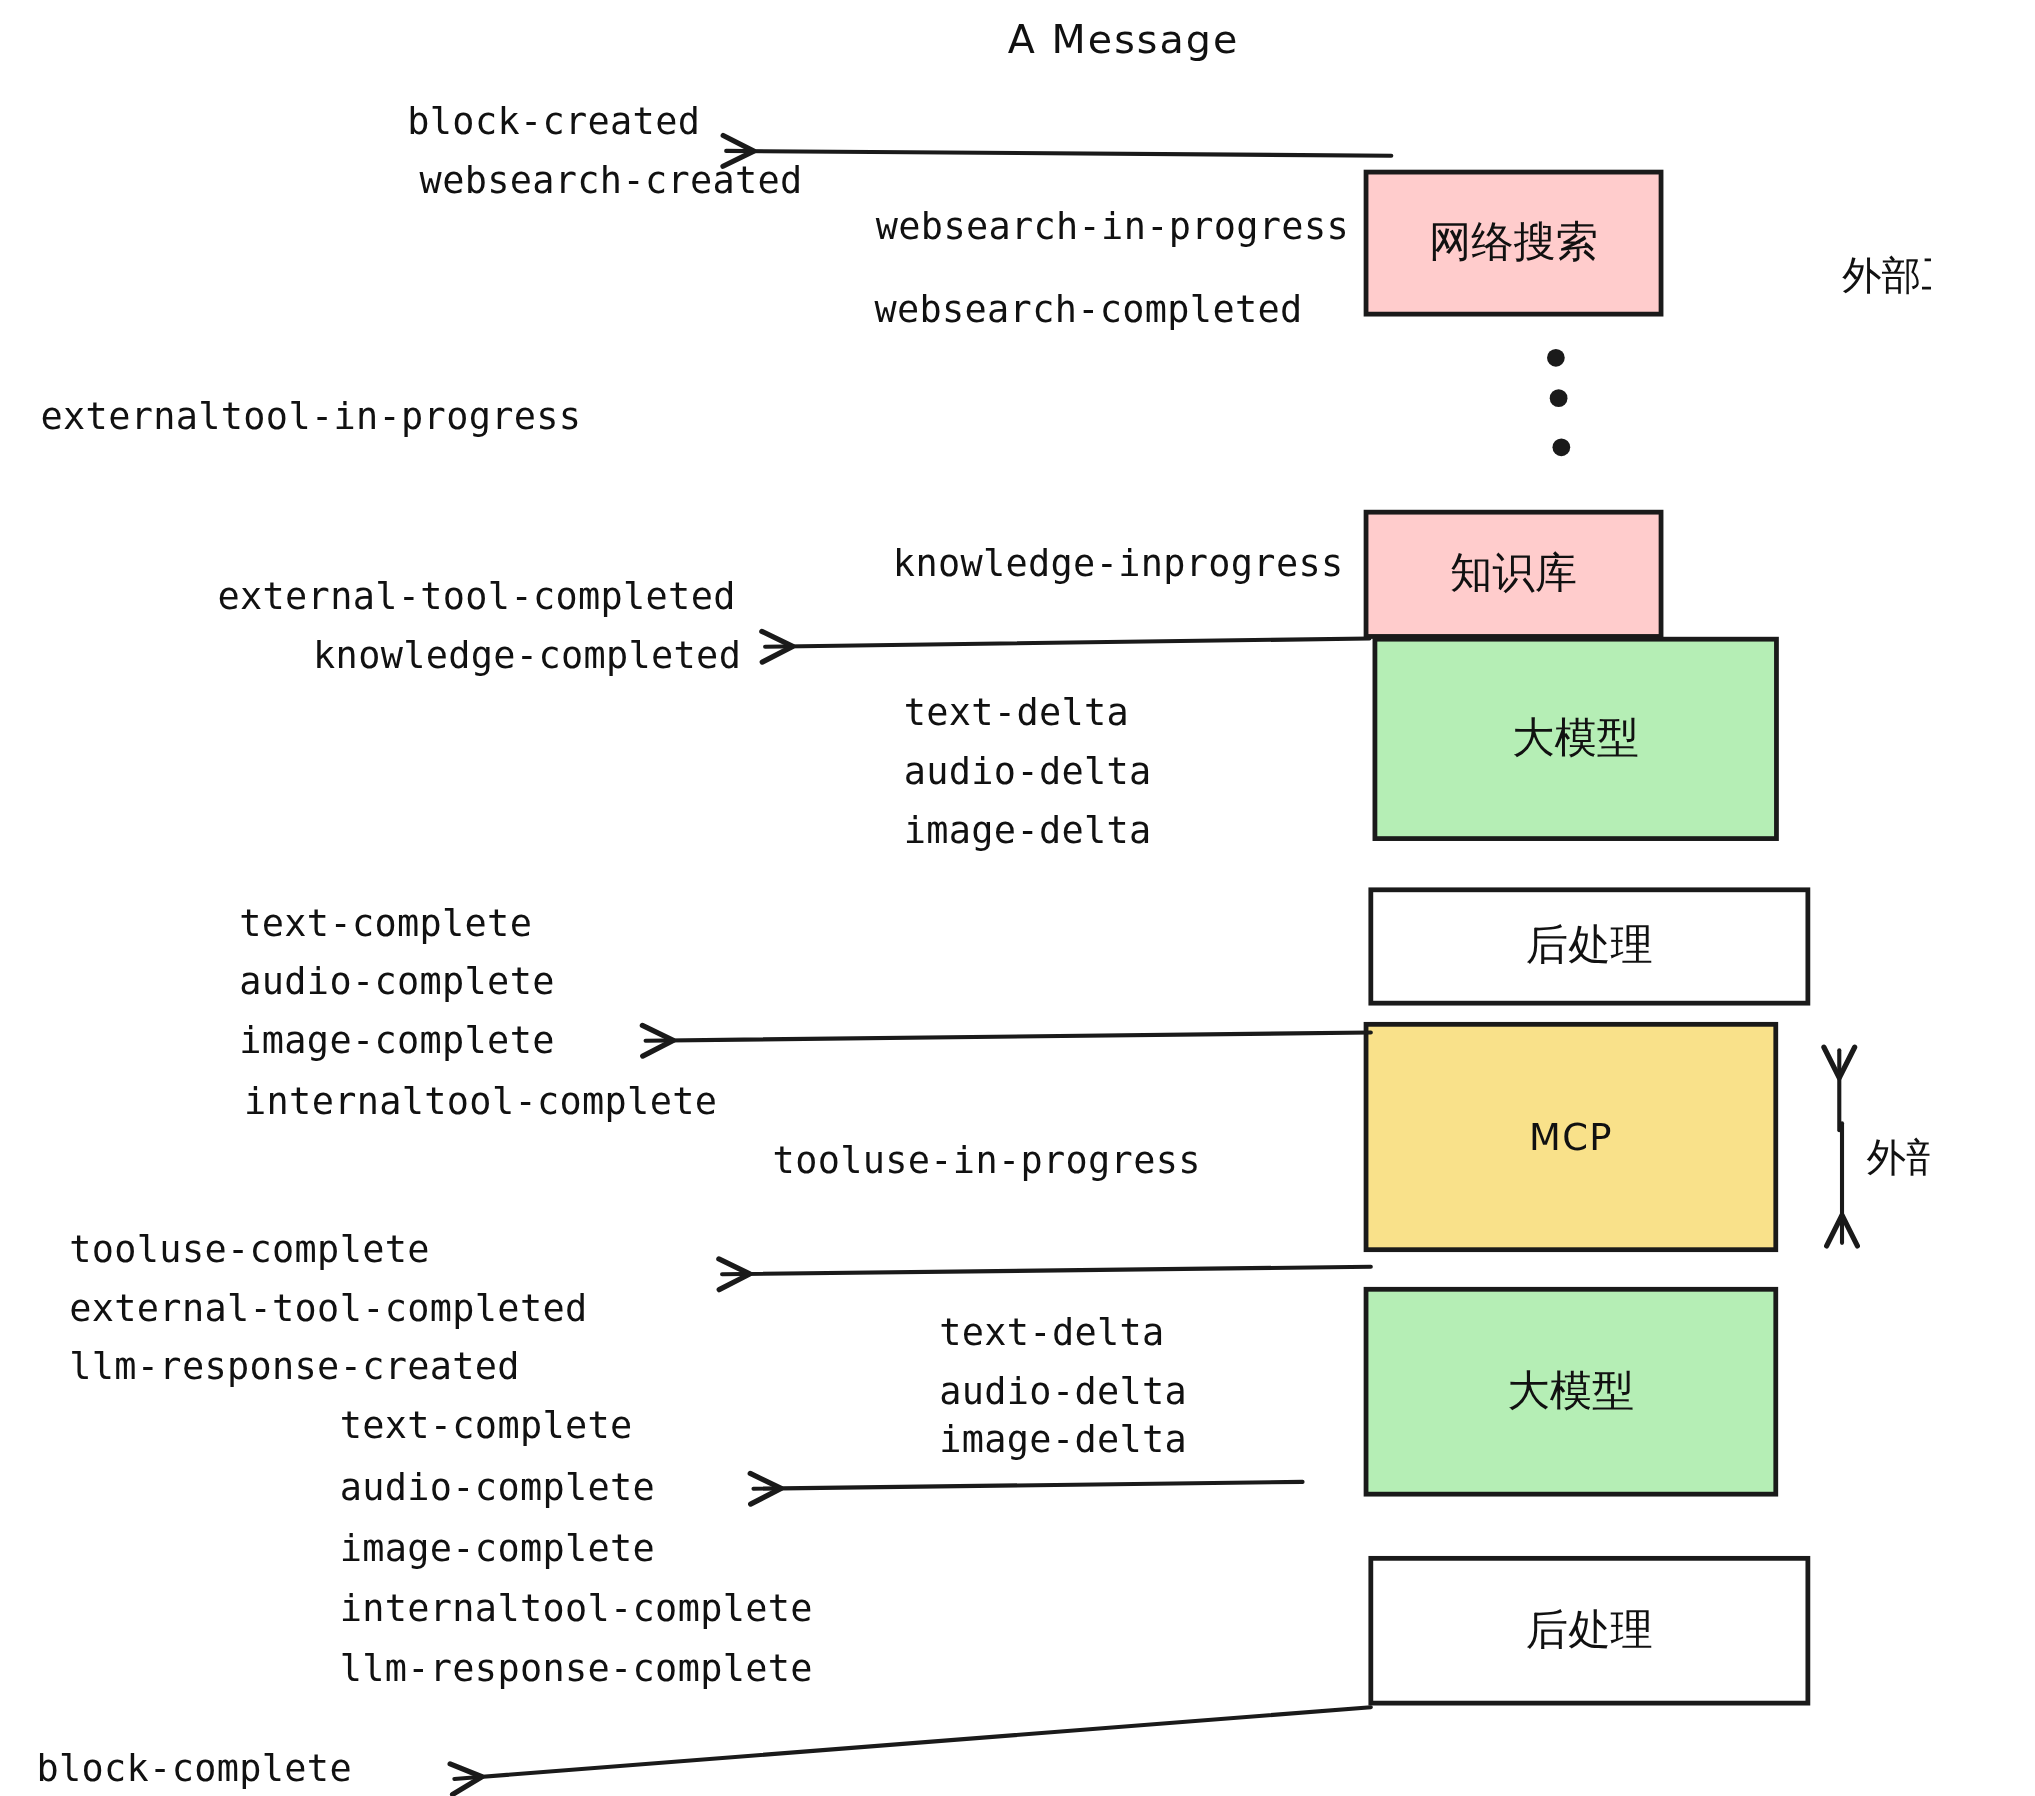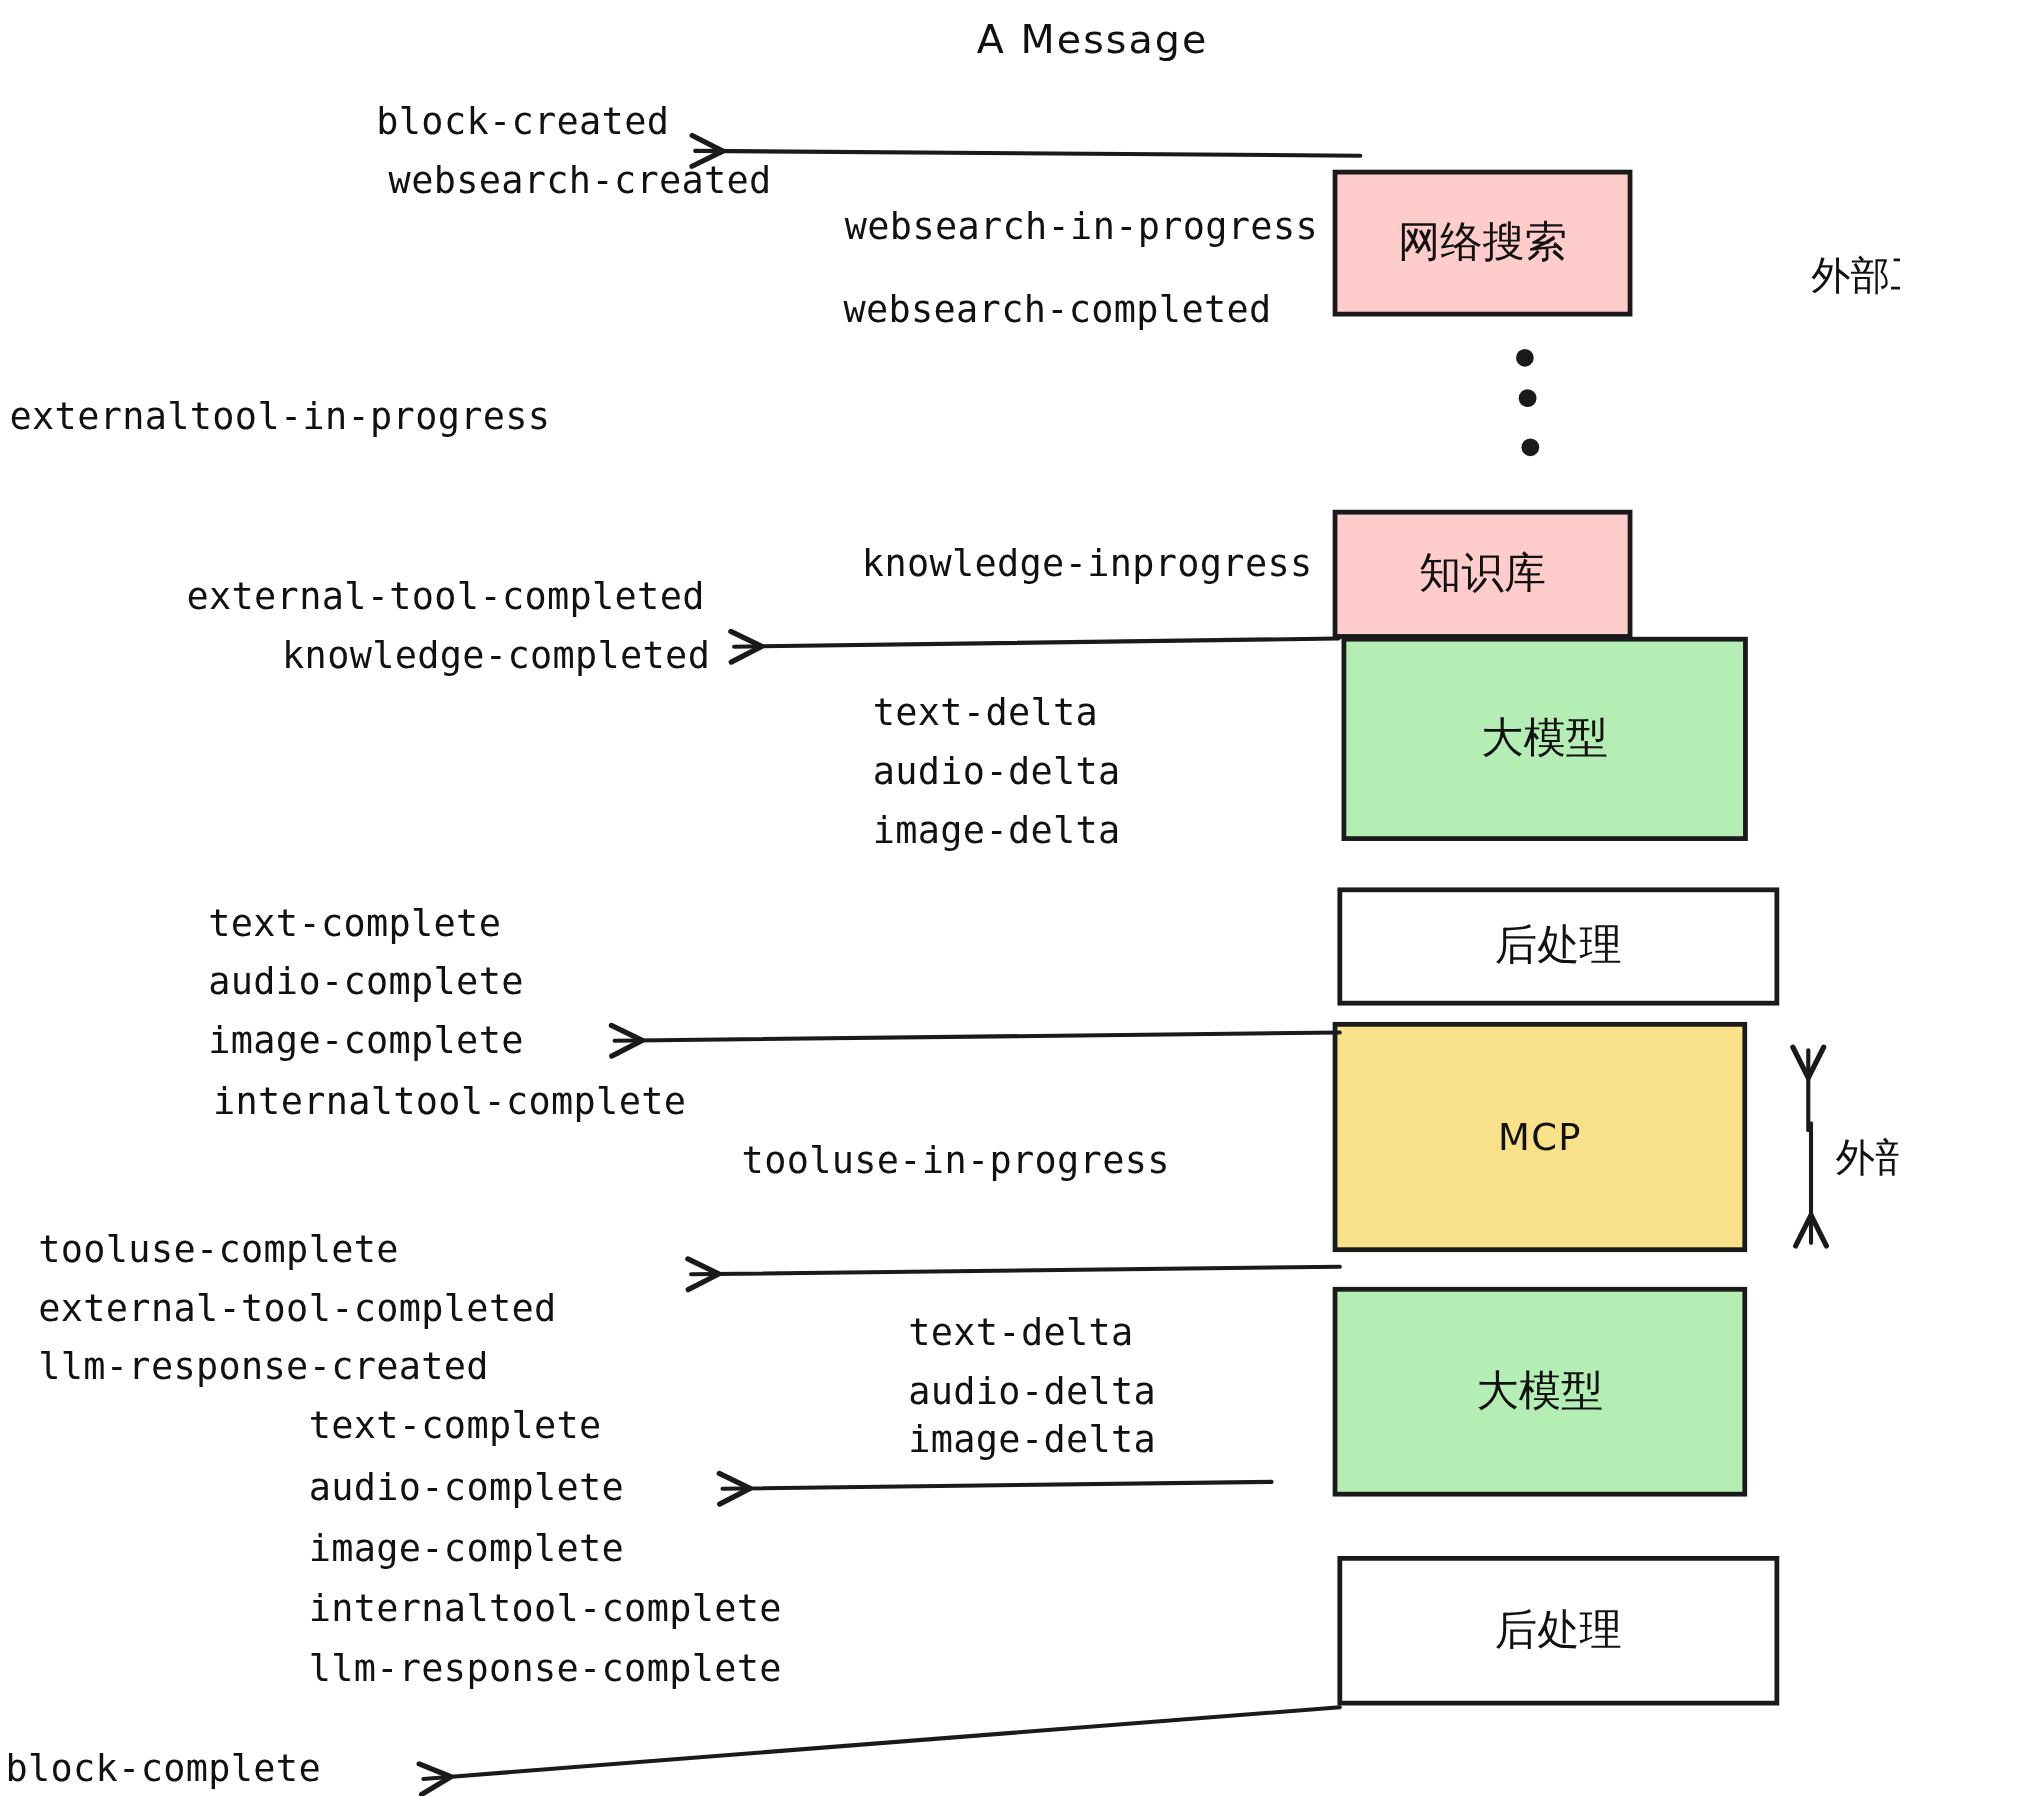--- a/index.html
+++ b/index.html
@@ -6,20 +6,21 @@
     margin: 0;
     padding: 0;
     background: #ffffff;
   }
   #stage {
     position: relative;
     width: 1900px;
     height: 1796px;
     background: #ffffff;
     overflow: hidden;
+    margin-left: 31px;
   }
   svg.diagram {
     position: absolute;
     inset: 0;
     width: 2035px;
     height: 1796px;
     display: block;
   }
   .evt {
     font-family: "DejaVu Sans Mono", "Liberation Mono", monospace;

